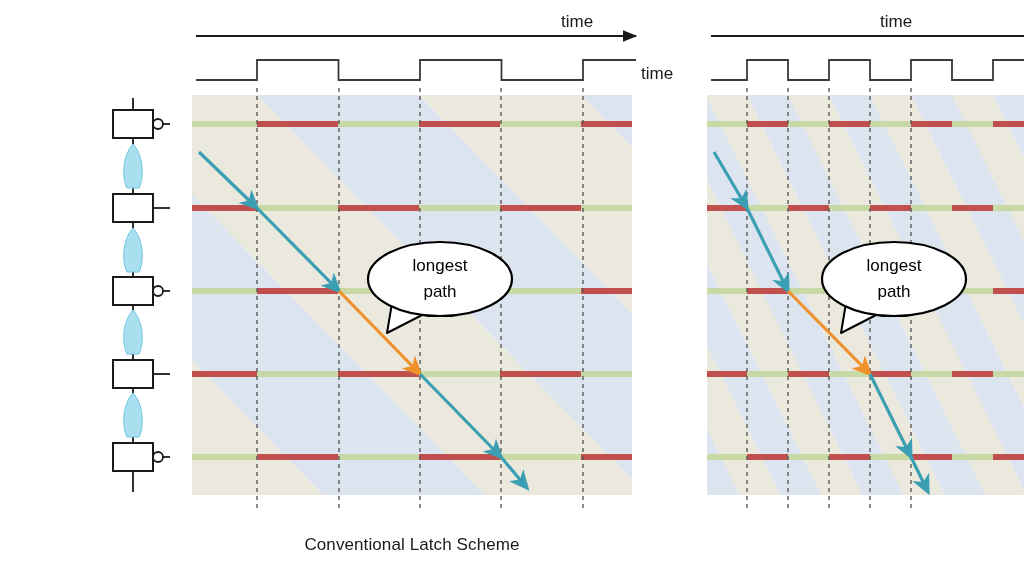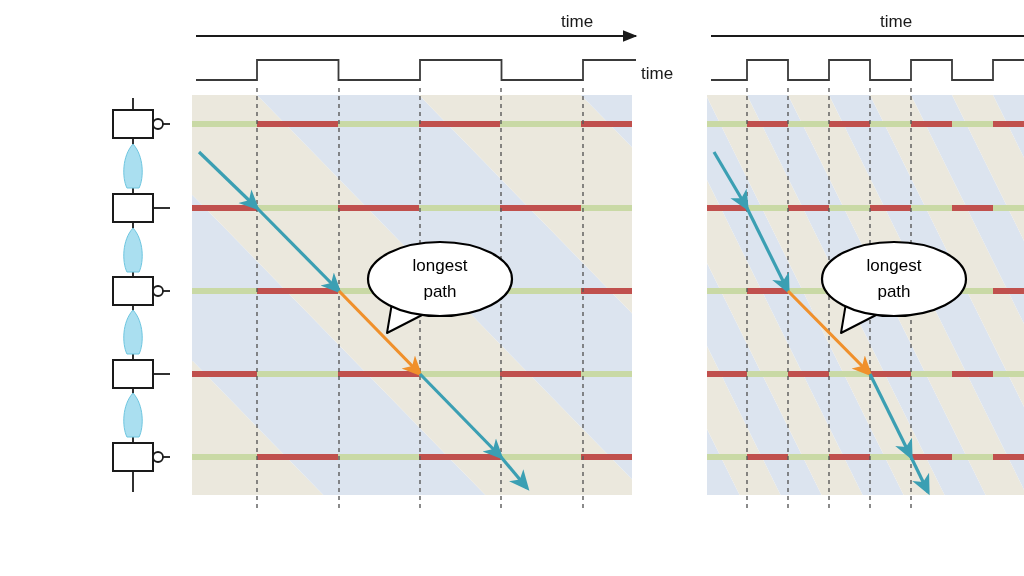--- a/index.html
+++ b/index.html
@@ -244,14 +244,15 @@
 
   <div class="axis-label" id="time-label-left">time</div>
   <div class="axis-label" id="time-label-right">time</div>
   <div class="axis-label" id="clock-label">time</div>
 
   <div class="bubble-text" id="bubble-text-left">longest
 path</div>
   <div class="bubble-text" id="bubble-text-right">longest
 path</div>
 
+  <div class="panel-caption" id="caption-left">Conventional Latch Scheme</div>
 
 </div>
 
 </body></html>

